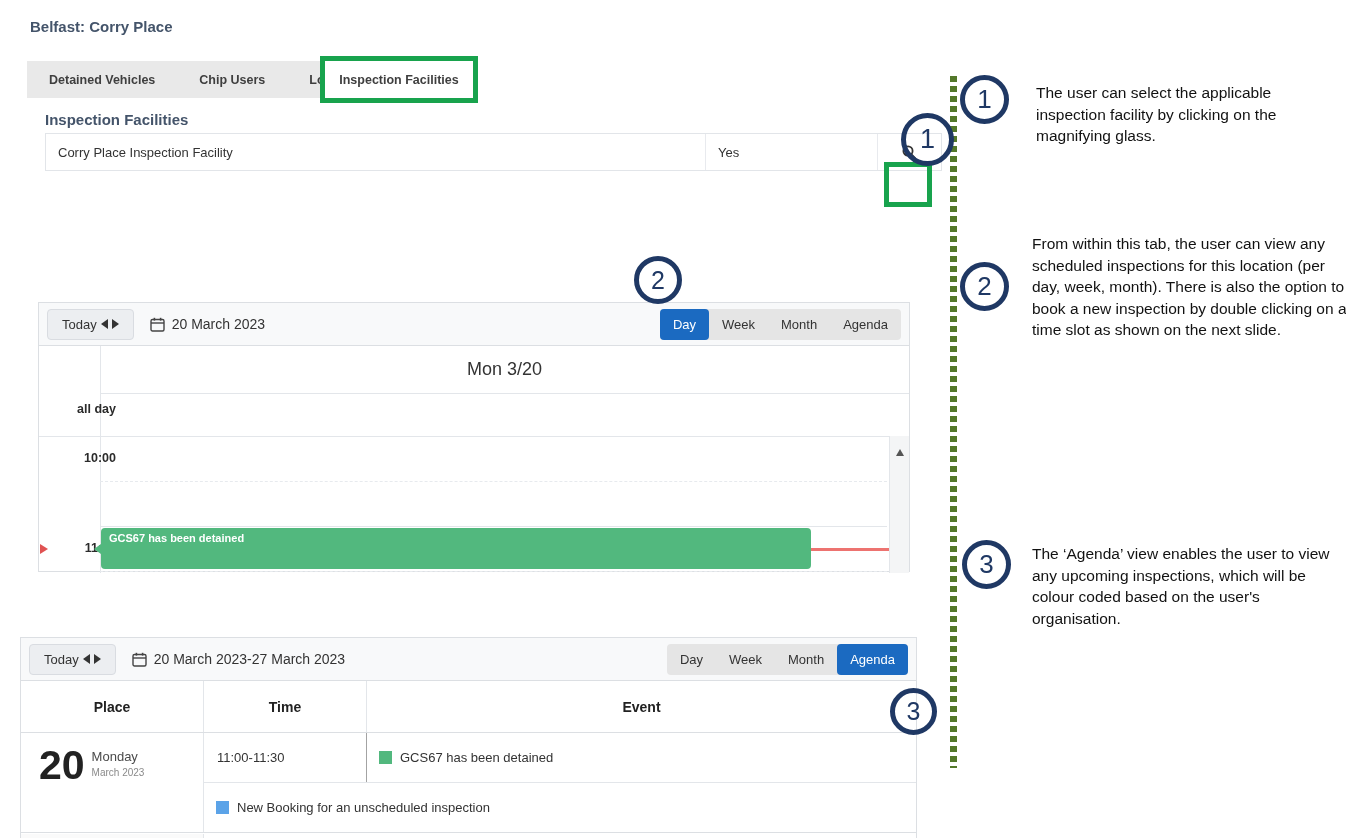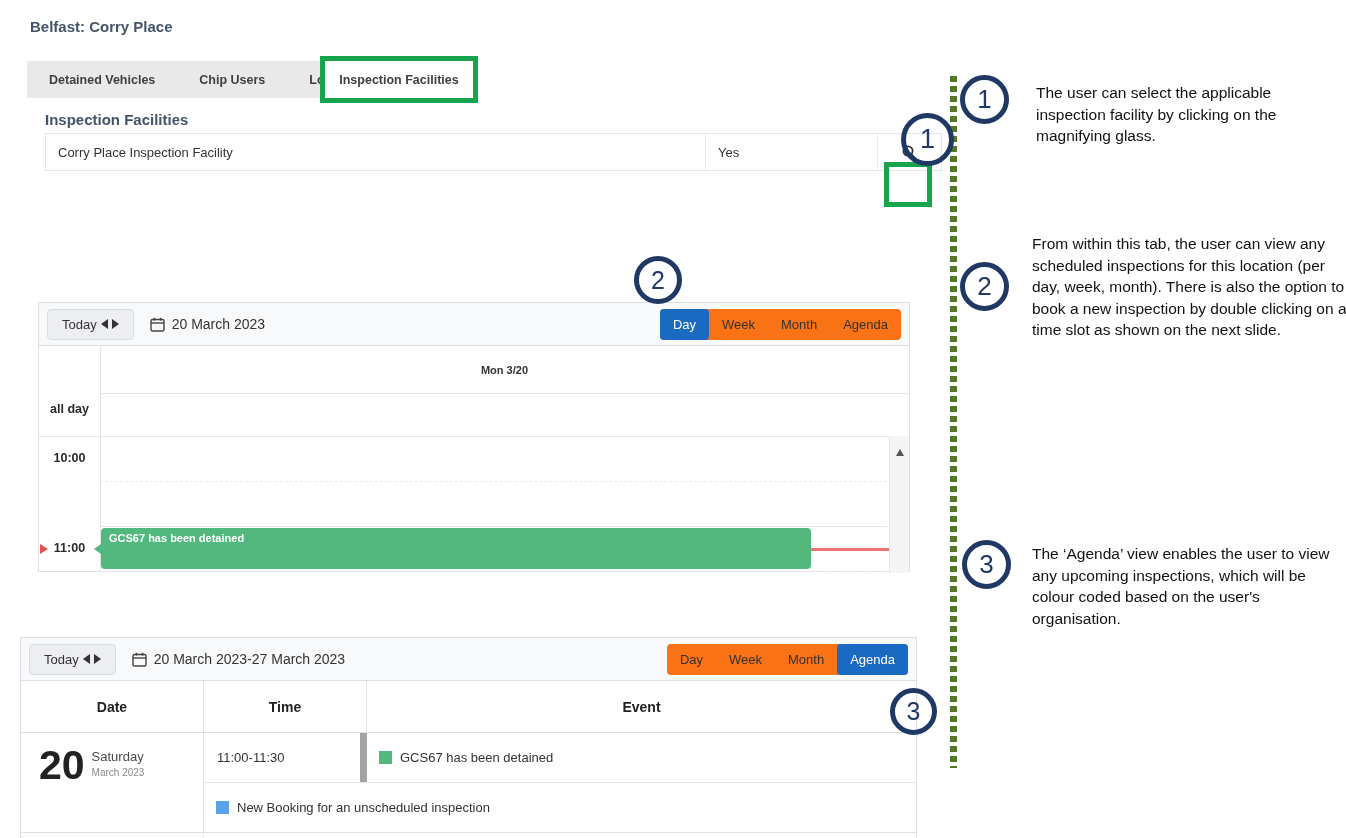--- a/index.html
+++ b/index.html
@@ -32,32 +32,32 @@
   .c3 { left:890px; top:688px; width:47px; height:47px; font-size:25px; }
 
   
   .panel { background:#fff; border:1px solid #dcdfe3; }
   .sch-toolbar { height:43px; background:#f8f9fa; border-bottom:1px solid #dcdfe3; display:flex; align-items:center; padding:0 8px; }
   .today-group { background:#eceef1; border:1px solid #d9dce1; border-radius:4px; height:31px; display:flex; align-items:center; padding:0 14px; gap:4px; }
   .today-label { font-size:13px; color:#333; }
   .tri-left { width:0; height:0; border-top:5px solid transparent; border-bottom:5px solid transparent; border-right:7px solid #333; }
   .tri-right { width:0; height:0; border-top:5px solid transparent; border-bottom:5px solid transparent; border-left:7px solid #333; }
   .cal-date { display:flex; align-items:center; gap:7px; margin-left:16px; font-size:14px; color:#333; }
-  .view-group { margin-left:auto; background:#f97316; border-radius:4px; height:31px; display:flex; align-items:center; }
+  .view-group { margin-left:auto; background:#e5e5e5; border-radius:4px; height:31px; display:flex; align-items:center; }
   .view-btn { padding:0 13px; height:31px; display:flex; align-items:center; font-size:13px; color:#333; border-radius:4px; }
   .view-btn.active { color:#fff; }
 
   
   .day-panel { left:38px; top:302px; width:872px; height:270px; }
   .day-grid { position:relative; height:227px; overflow:hidden; }
   .timecol-border { position:absolute; left:61px; top:0; bottom:0; width:1px; background:#e3e6ea; }
-  .day-header { position:absolute; left:61px; right:0; top:0; height:48px; display:flex; align-items:center; justify-content:center; font-weight:bold; font-size:11px; border-bottom:1px solid #e3e6ea; }
+  .day-header { position:absolute; left:61px; right:0; top:0; height:48px; display:flex; align-items:center; justify-content:center; font-weight:normal; font-size:18px; border-bottom:1px solid #e3e6ea; }
   .hline { position:absolute; height:0; border-top:1px solid #e3e6ea; }
   .hline.dashed { border-top-style:dashed; border-top-color:#e7eaee; }
-  .time-label { position:absolute; left:0; width:61px; text-align:center; font-weight:bold; font-size:12.5px; color:#2b2b2b; }
+  .time-label { position:absolute; left:16px; width:61px; text-align:right; font-weight:bold; font-size:12.5px; color:#2b2b2b; }
   .all-day { top:56px; }
   .scroll-strip { position:absolute; right:0; top:90px; bottom:0; width:20px; background:#f4f5f6; border-left:1px solid #e3e6ea; display:flex; justify-content:center; }
   .scroll-up { margin-top:13px; width:0; height:0; border-left:4px solid transparent; border-right:4px solid transparent; border-bottom:7px solid #555; }
   .event-block { position:absolute; left:62px; top:182px; width:710px; height:41px; border-radius:4px; color:#fff; font-size:11px; font-weight:bold; padding:4px 8px; }
   .event-notch { position:absolute; left:-7px; top:16px; width:0; height:0; border-top:5px solid transparent; border-bottom:5px solid transparent; border-right:7px solid #52b87e; }
   .now-line { position:absolute; top:202px; left:772px; width:78px; height:3px; background:#ed7370; }
   .now-marker { position:absolute; left:1px; top:198px; width:0; height:0; border-top:5px solid transparent; border-bottom:5px solid transparent; border-left:8px solid #e05252; }
 
   
   .agenda-panel { left:20px; top:637px; width:897px; height:201px; border-bottom:none; }
@@ -68,21 +68,21 @@
   .col-date { width:183px; } .col-time { width:163px; } .col-event { flex:1; }
   .ag-body { display:flex; height:100px; border-bottom:1px solid #dcdfe3; }
   .ag-datecell { width:183px; border-right:1px solid #e3e6ea; display:flex; padding:12px 0 0 18px; gap:7px; }
   .ag-daynum { font-size:41px; line-height:1; color:#222; font-weight:700; }
   .ag-daymeta { padding-top:4px; }
   .ag-weekday { font-size:13px; color:#4a4a4a; }
   .ag-monthyear { font-size:10px; color:#8a8a8a; margin-top:3px; }
   .ag-rows { flex:1; display:flex; flex-direction:column; }
   .ag-row { flex:1; display:flex; }
   .ag-row + .ag-row { border-top:1px solid #e3e6ea; }
-  .ag-timecell { width:163px; border-right:7px solid #a3a3a3; display:flex; align-items:center; padding-left:13px; }
+  .ag-timecell { width:163px; border-right:1px solid #a3a3a3; display:flex; align-items:center; padding-left:13px; }
   .ag-eventcell { flex:1; display:flex; align-items:center; padding-left:12px; gap:8px; }
   .ev-square { width:13px; height:13px; flex:0 0 13px; }
   .ag-next-sliver { position:absolute; left:0; top:153px; width:183px; height:6px; background:#fafafa; border-right:1px solid #e3e6ea; }
 
   
   .dotted-line { left:950px; top:76px; width:7px; height:692px; background:repeating-linear-gradient(to bottom,#53782a 0 6px,transparent 6px 10px); z-index:5; }
   .note-circle { border:5px solid #1f3864; border-radius:50%; width:49px; height:49px; display:flex; align-items:center; justify-content:center; font-size:26px; color:#1f3864; background:#fff; z-index:6; }
   .nc1 { left:960px; top:75px; } .nc2 { left:960px; top:262px; } .nc3 { left:962px; top:540px; }
   .note-text { font-size:15.5px; line-height:21.5px; color:#121212; }
   .nt1 { left:1036px; top:82px; width:302px; }
@@ -192,29 +192,29 @@
     </div>
     <div class="view-group">
       <div class="view-btn">Day</div>
       <div class="view-btn">Week</div>
       <div class="view-btn">Month</div>
       <div class="view-btn active" style="background: rgb(27, 106, 193);">Agenda</div>
     </div>
   </div>
   <div class="agenda-table">
     <div class="ag-headrow">
-      <div class="ag-hcell col-date">Date</div>
+      <div class="ag-hcell col-date">Place</div>
       <div class="ag-hcell col-time">Time</div>
       <div class="ag-hcell col-event">Event</div>
     </div>
     <div class="ag-body">
       <div class="ag-datecell">
         <div class="ag-daynum">20</div>
         <div class="ag-daymeta">
-          <div class="ag-weekday">Saturday</div>
+          <div class="ag-weekday">Monday</div>
           <div class="ag-monthyear">March 2023</div>
         </div>
       </div>
       <div class="ag-rows">
         <div class="ag-row">
           <div class="ag-timecell">11:00-11:30</div>
           <div class="ag-eventcell">
             <span class="ev-square" style="background: rgb(82, 184, 126);"></span>
             <span>GCS67 has been detained</span>
           </div>

